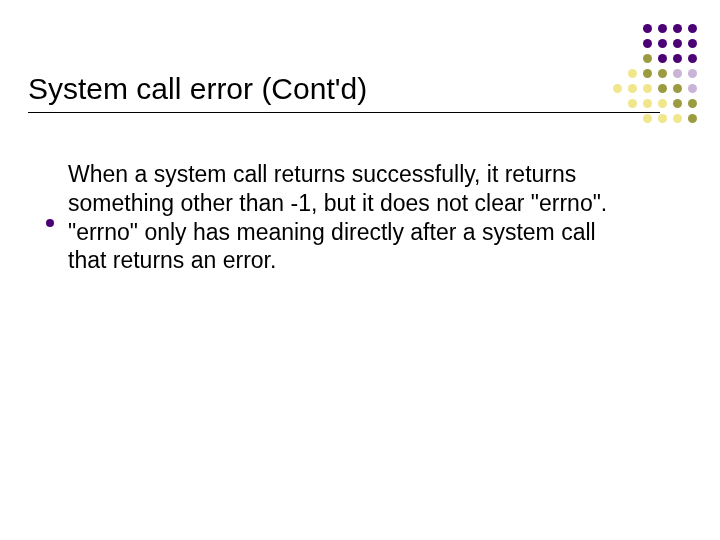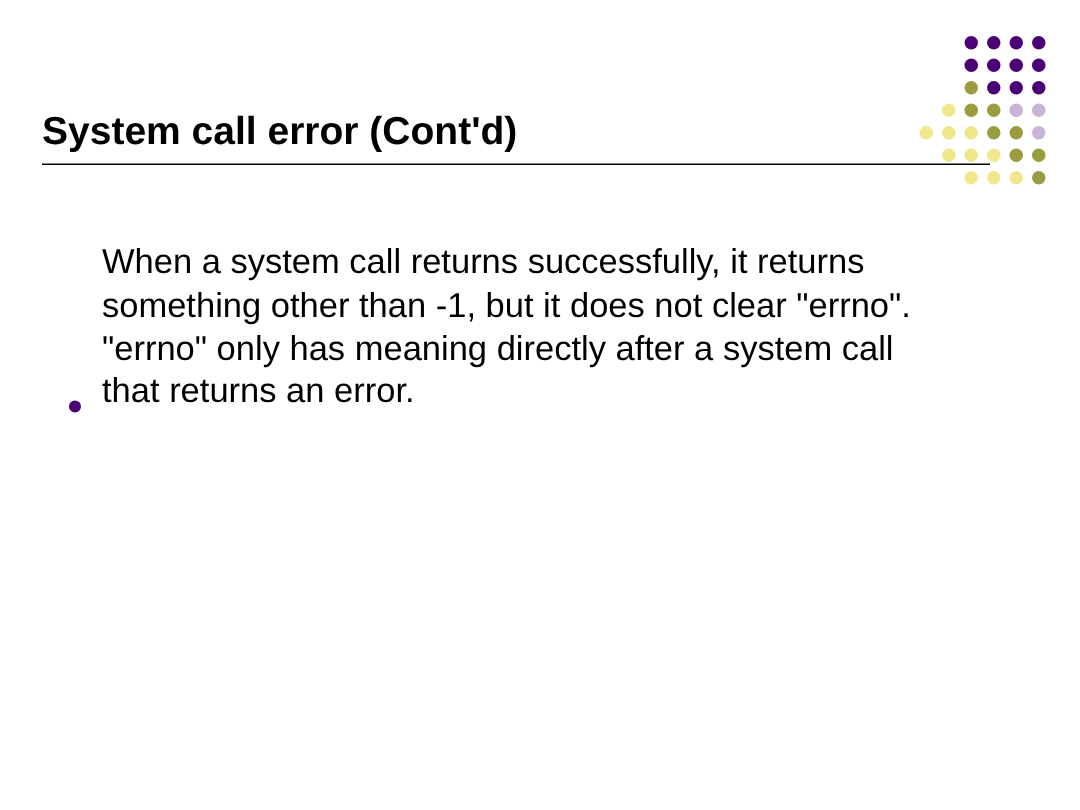--- a/index.html
+++ b/index.html
@@ -15,38 +15,38 @@
       position: relative;
       overflow: hidden;
     }
     .title-container {
       position: absolute;
       top: 72px;
       left: 28px;
       right: 60px;
     }
     .title {
-      font-size: 26px;
-      font-weight: bold;
+      font-size: 30px;
+      font-weight: normal;
       color: #000;
       padding-bottom: 6px;
     }
     .title-underline {
       border-bottom: 1.5px solid #000;
       width: 100%;
     }
     .content {
       position: absolute;
       top: 160px;
       left: 46px;
       right: 100px;
     }
     .bullet-row {
       display: flex;
-      align-items: flex-end;
+      align-items: center;
       gap: 14px;
     }
     .bullet {
       width: 8px;
       height: 8px;
       background: #4b0076;
       border-radius: 50%;
       flex-shrink: 0;
       margin-top: 10px;
     }

